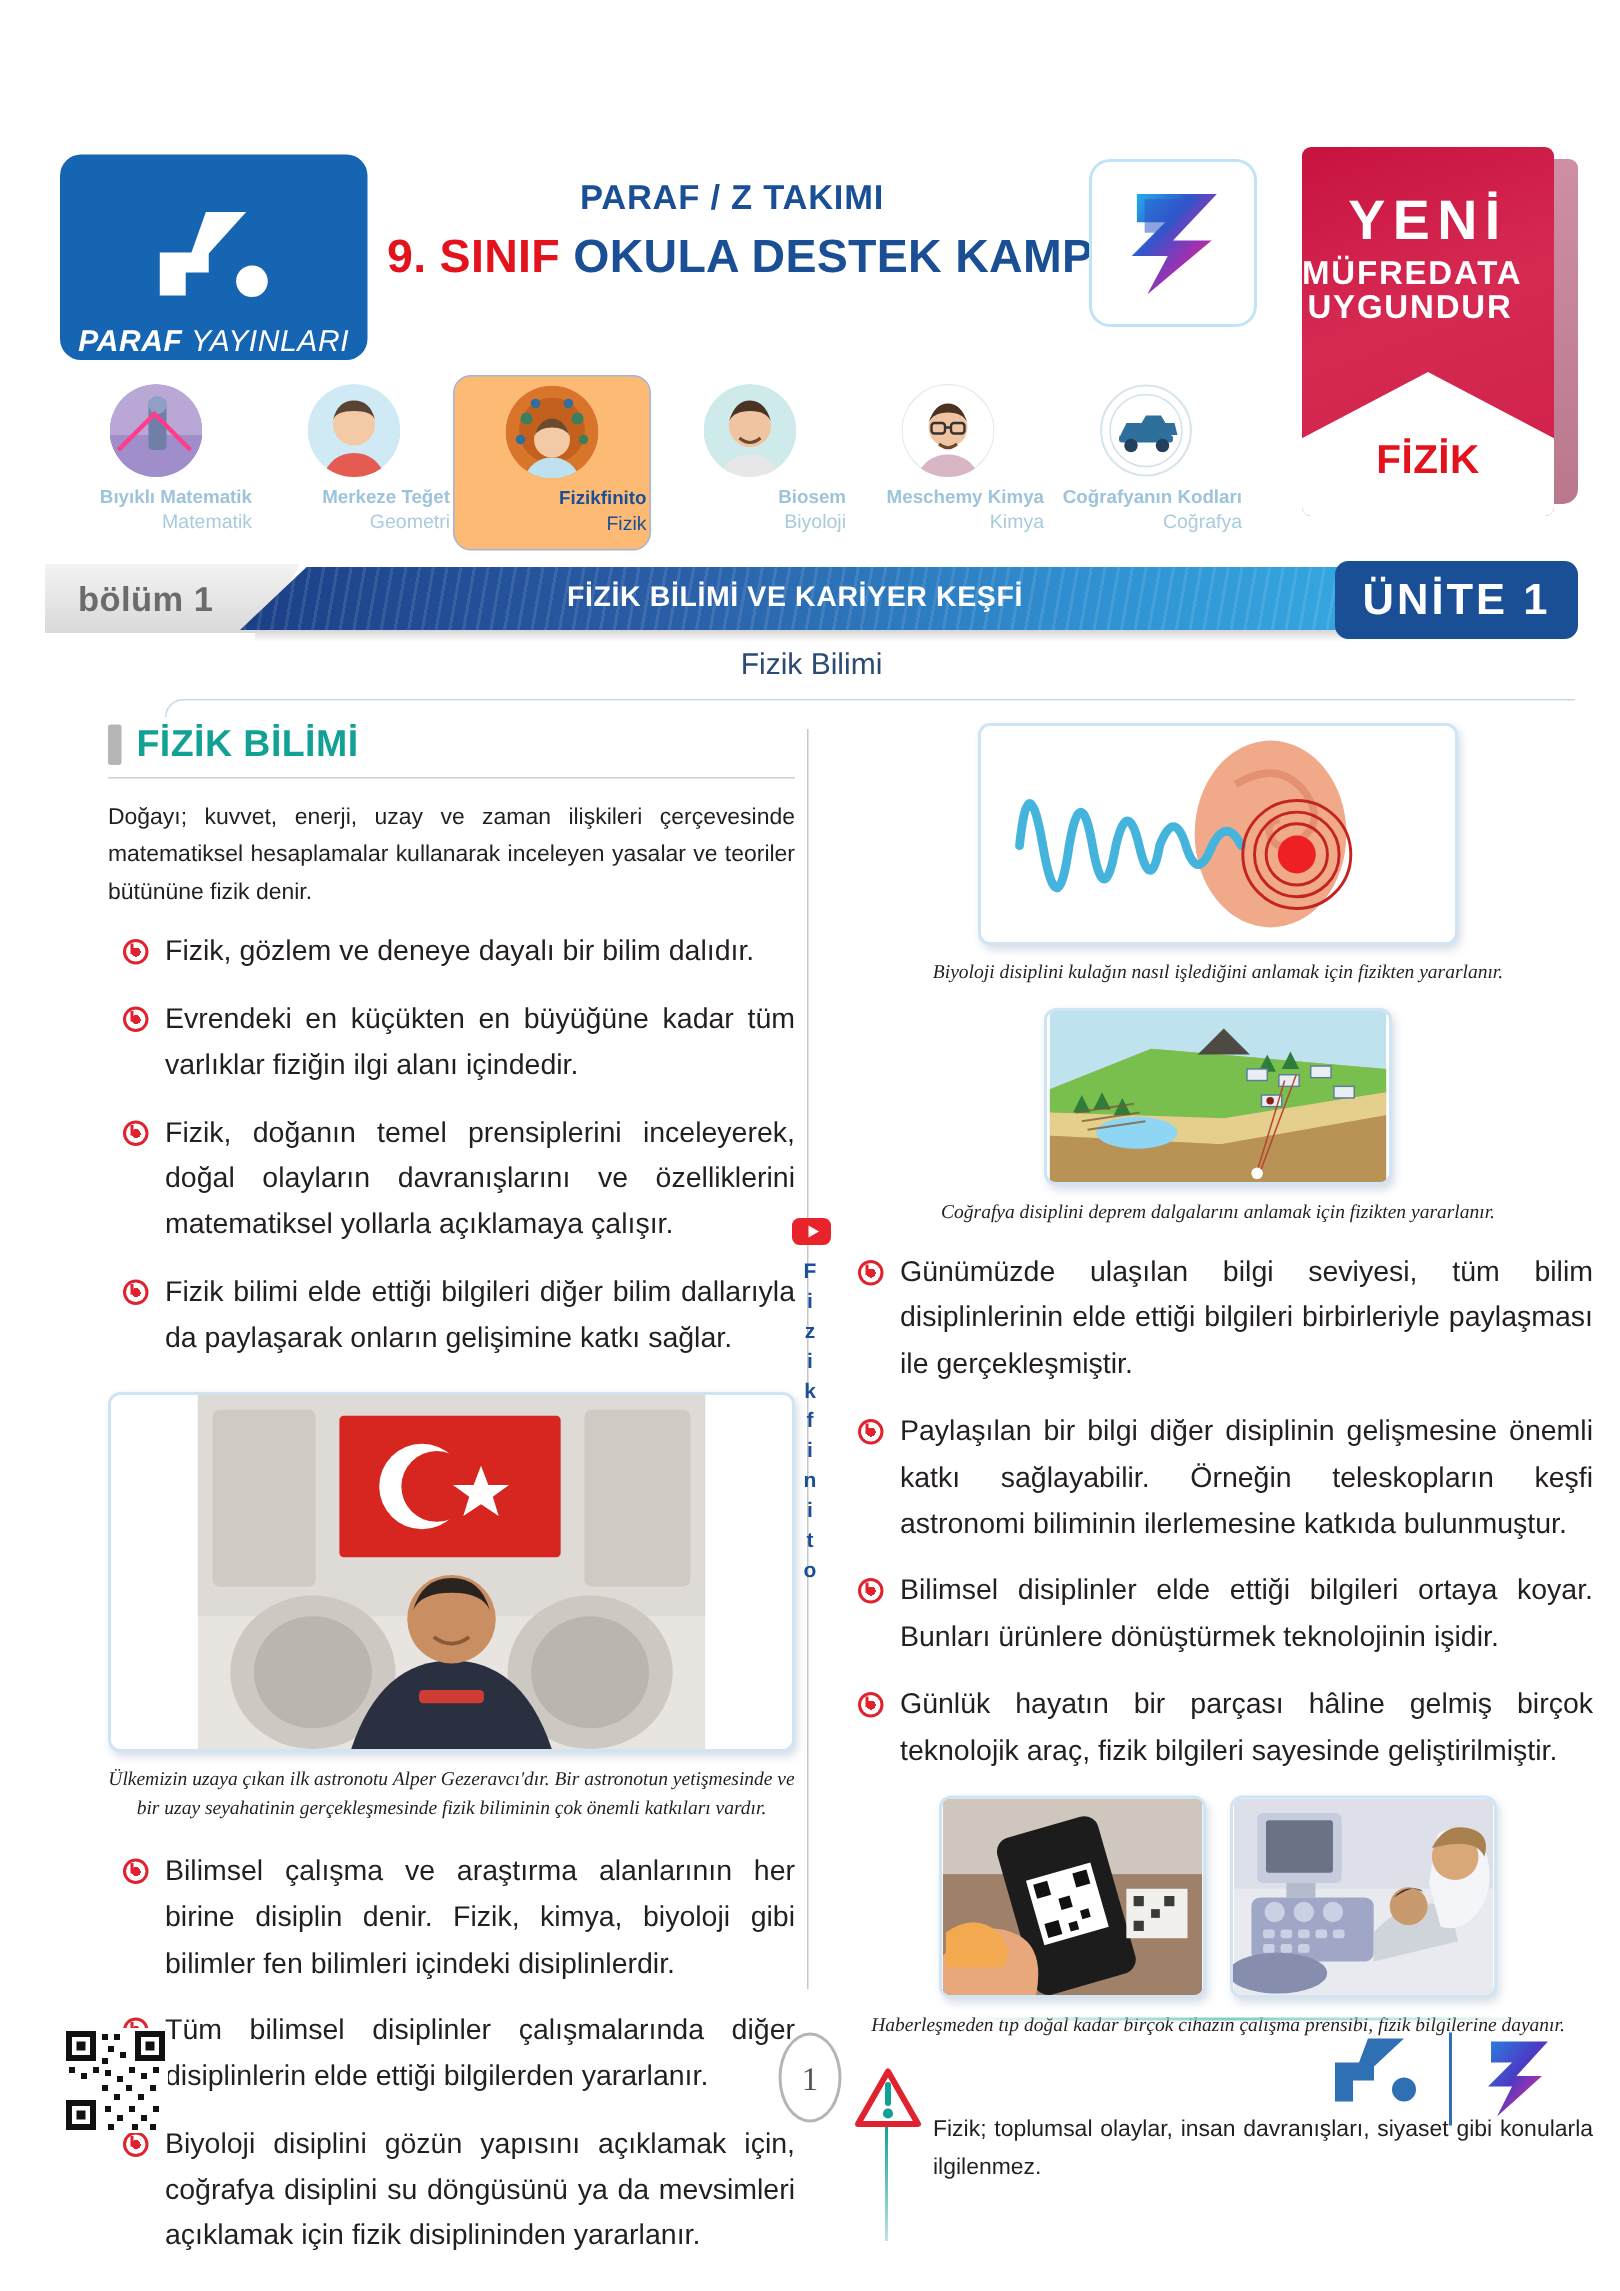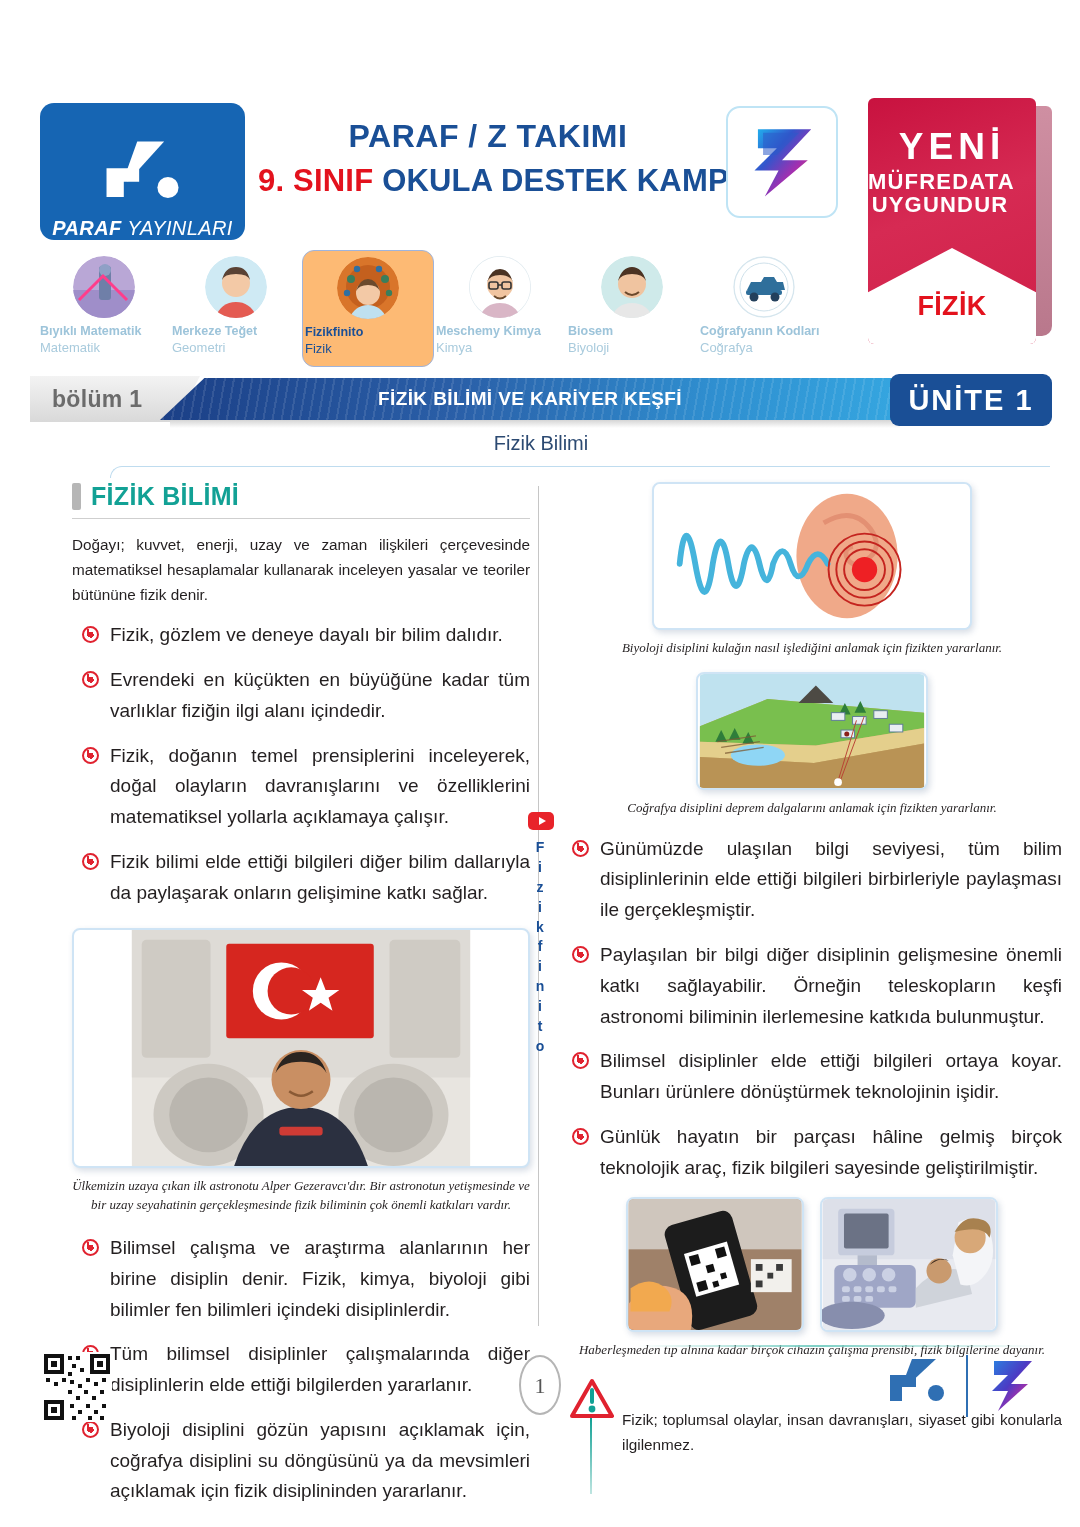--- a/index.html
+++ b/index.html
@@ -28,21 +28,21 @@
     font-style: italic; color: #ffffff; white-space: nowrap;
   }
   .paraf-wordmark b { font-weight: 700; }
   .paraf-wordmark span { font-weight: 400; }
 
   .title-block {
     position: absolute; left: 258px; top: 118px; width: 460px;
     text-align: center;
   }
   .title-line1 {
-    font-size: 32px; font-weight: 700; letter-spacing: .5px;
+    font-size: 23px; font-weight: 700; letter-spacing: .5px;
     color: #1a4f96;
   }
   .title-line2 {
     margin-top: 8px; font-size: 31px; font-weight: 700;
     letter-spacing: .2px; color: #1a4f96; white-space: nowrap;
   }
   .title-line2 .red { color: #e3121d; }
 
   .z-badge {
     position: absolute; left: 726px; top: 106px;
@@ -86,21 +86,21 @@
     font-size: 27px; font-weight: 700; color: #e3121d; letter-spacing: .3px;
   }
 
   
   .teachers {
     position: absolute; left: 38px; top: 250px;
     width: 810px; height: 112px;
     display: flex; align-items: flex-start;
   }
   .teacher {
-    width: 132px; padding: 6px 2px 8px; text-align: left;
+    width: 132px; padding: 6px 2px 8px; text-align: right;
     border-radius: 12px;
   }
   .teacher.active { background: #fdba74; border: 1px solid #9fb4dc; }
   .avatar {
     width: 62px; height: 62px; margin: 0 auto 6px;
     border-radius: 50%; overflow: hidden; position: relative;
   }
   .t-name { font-size: 12.5px; font-weight: 700; color: #9dc4da; line-height: 1.25; }
   .t-sub  { font-size: 13px; color: #a9cbdd; line-height: 1.3; }
   .teacher.active .t-name { color: #1a4f96; }
@@ -350,46 +350,46 @@
             <path d="M19 34 q4-12 12-12 t12 12 q-3-6-12-6 t-12 6z" fill="#6b4a2d"></path>
           </svg>
         </div>
         <div class="t-name">Fizikfinito</div>
         <div class="t-sub">Fizik</div>
       </div>
 
       <div class="teacher">
         <div class="avatar">
           <svg viewBox="0 0 62 62">
+            <circle cx="31" cy="31" r="31" fill="#cfeaea"></circle>
+            <path d="M10 62 q6-15 21-15 t21 15z" fill="#e7e7e7"></path>
+            <circle cx="31" cy="28" r="14" fill="#f0c4a0"></circle>
+            <path d="M17 25 q4-14 14-14 t14 14 q-3-7-14-7 t-14 7z" fill="#4b3323"></path>
+            <path d="M24 36 q7 6 14 0" stroke="#6b4a2d" stroke-width="2" fill="none"></path>
+          </svg>
+        </div>
+        <div class="t-name">Biosem</div>
+        <div class="t-sub">Biyoloji</div>
+      </div>
+
+      <div class="teacher">
+        <div class="avatar">
+          <svg viewBox="0 0 62 62">
             <circle cx="31" cy="31" r="31" fill="#ffffff" stroke="#dfe9ee" stroke-width="1.5"></circle>
             <path d="M10 62 q6-15 21-15 t21 15z" fill="#d9b6c6"></path>
             <circle cx="31" cy="29" r="13" fill="#f0c4a0"></circle>
             <path d="M18 26 q4-13 13-13 t13 13 q-3-7-13-7 t-13 7z" fill="#4b3323"></path>
             <rect x="20" y="26" width="9" height="7" rx="2" fill="none" stroke="#333" stroke-width="1.6"></rect>
             <rect x="33" y="26" width="9" height="7" rx="2" fill="none" stroke="#333" stroke-width="1.6"></rect>
             <path d="M29 29h4" stroke="#333" stroke-width="1.6"></path>
             <path d="M25 40 q6 5 12 0" stroke="#6b4a2d" stroke-width="2" fill="none"></path>
           </svg>
         </div>
         <div class="t-name">Meschemy Kimya</div>
         <div class="t-sub">Kimya</div>
-      </div>
-
-      <div class="teacher">
-        <div class="avatar">
-          <svg viewBox="0 0 62 62">
-            <circle cx="31" cy="31" r="31" fill="#cfeaea"></circle>
-            <path d="M10 62 q6-15 21-15 t21 15z" fill="#e7e7e7"></path>
-            <circle cx="31" cy="28" r="14" fill="#f0c4a0"></circle>
-            <path d="M17 25 q4-14 14-14 t14 14 q-3-7-14-7 t-14 7z" fill="#4b3323"></path>
-            <path d="M24 36 q7 6 14 0" stroke="#6b4a2d" stroke-width="2" fill="none"></path>
-          </svg>
-        </div>
-        <div class="t-name">Biosem</div>
-        <div class="t-sub">Biyoloji</div>
       </div>
 
       <div class="teacher">
         <div class="avatar">
           <svg viewBox="0 0 62 62">
             <circle cx="31" cy="31" r="30" fill="#ffffff" stroke="#d6e6ee" stroke-width="1.4"></circle>
             <circle cx="31" cy="31" r="24" fill="none" stroke="#cfe1ea" stroke-width="1"></circle>
             <g fill="#2f6f9b">
               <path d="M14 34 l4-8 h10 l3-5 h10 l3 5 h6 l2 8z"></path>
               <rect x="13" y="34" width="36" height="5" rx="2"></rect>
@@ -602,21 +602,21 @@
             <ellipse cx="30" cy="120" rx="34" ry="14" fill="#878ead"></ellipse>
             <path d="M96 92 q24-26 52-18 l6 24 l-58 14z" fill="#cfd3da"></path>
             <circle cx="120" cy="74" r="13" fill="#c99a6e"></circle>
             <path d="M110 68 q8-10 20-4 q-6-6-20 4z" fill="#3c2b1e"></path>
             <path d="M140 24 q26-12 34 16 q6 26 -10 42 q-10 10 -22 6 l-8-30z" fill="#f4f5f8"></path>
             <circle cx="152" cy="40" r="16" fill="#d8a878"></circle>
             <path d="M136 34 q10-20 30-12 q10 5 6 18 q-6-14-36-6z" fill="#a8814f"></path>
           </svg>
         </div>
       </div>
-      <div class="fig-cap">Haberleşmeden tıp alnına kadar birçok cihazın çalışma prensibi, fizik bilgilerine dayanır.</div>
+      <div class="fig-cap">Haberleşmeden tıp doğal kadar birçok cihazın çalışma prensibi, fizik bilgilerine dayanır.</div>
     </div>
 
     <div class="warn">
       <svg class="warn-icon" viewBox="0 0 44 42">
         <path d="M22 3 L42 38 H2 Z" fill="none" stroke="#e0222f" stroke-width="4" stroke-linejoin="round"></path>
         <path d="M22 12 v12" stroke="#12a195" stroke-width="4" stroke-linecap="round"></path>
         <circle cx="22" cy="31" r="3.4" fill="#12a195"></circle>
       </svg>
       <div class="warn-stem"></div>
       <p>Fizik; toplumsal olaylar, insan davranışları, siyaset gibi konularla ilgilenmez.</p>

